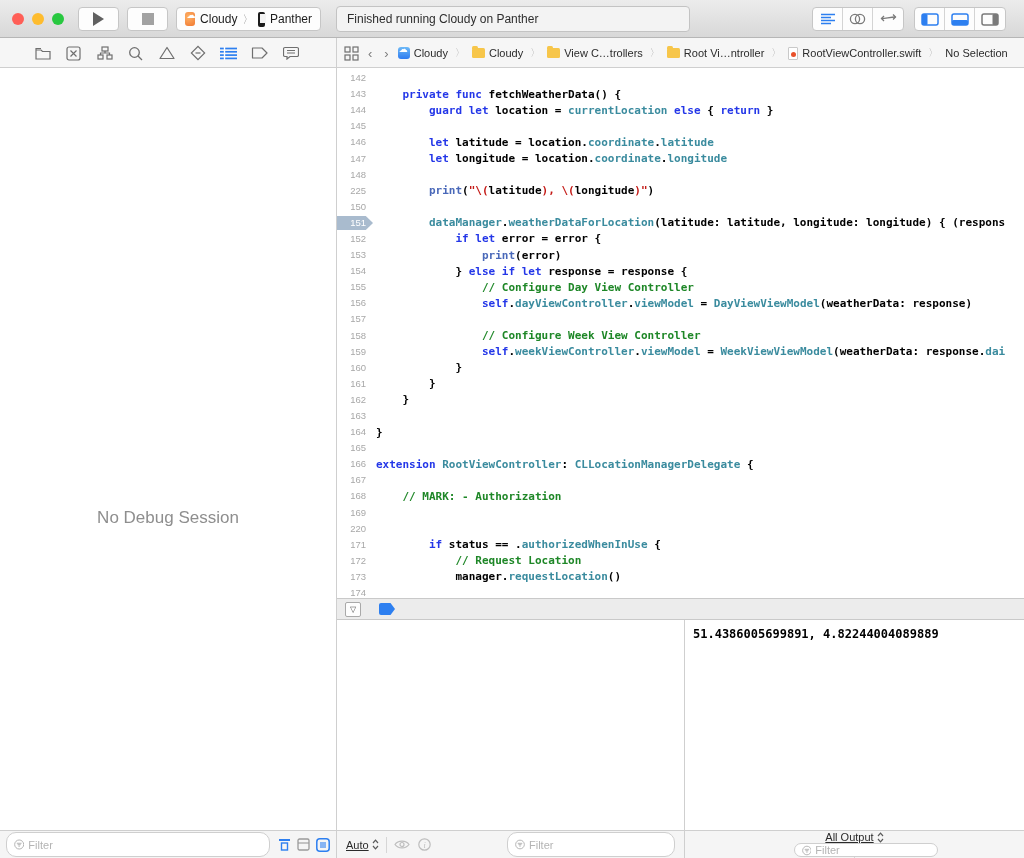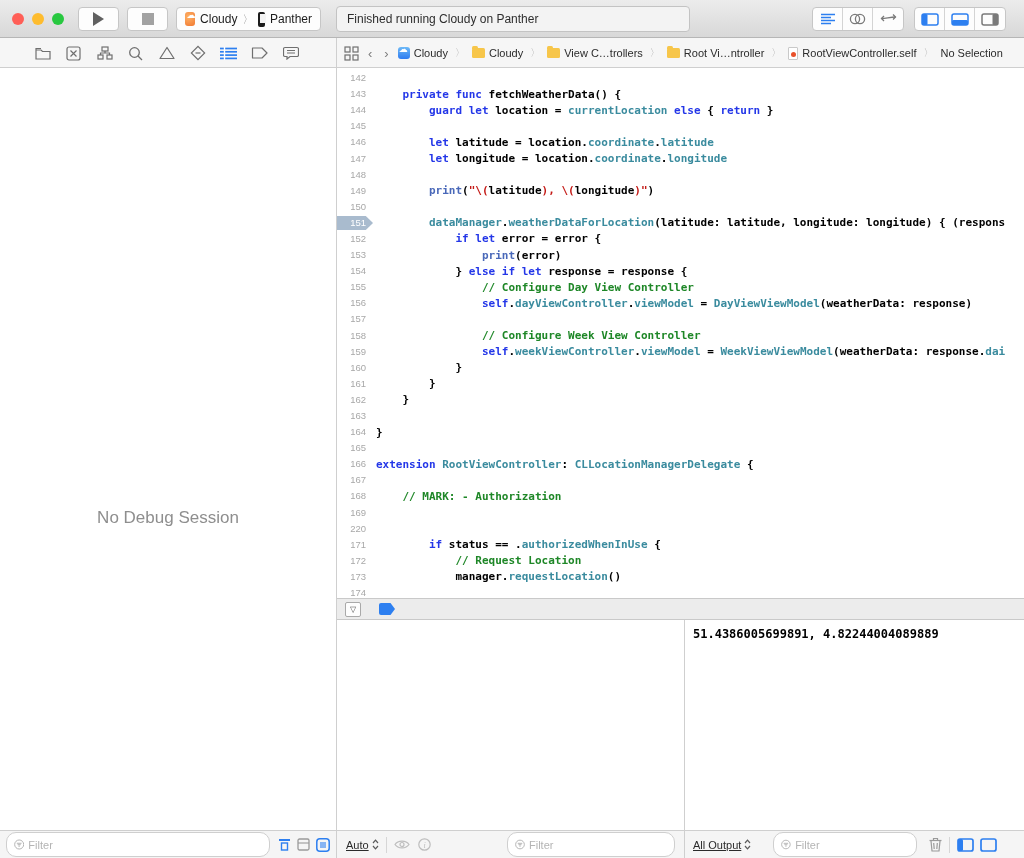--- a/index.html
+++ b/index.html
@@ -257,21 +257,21 @@
       <span>View C…trollers</span>
     </span>
     <span class="jb-chev">〉</span>
     <span class="jb-seg">
       <span class="folder-ico"></span>
       <span>Root Vi…ntroller</span>
     </span>
     <span class="jb-chev">〉</span>
     <span class="jb-seg">
       <span class="swift-ico"></span>
-      <span>RootViewController.self</span>
+      <span>RootViewController.swift</span>
     </span>
     <span class="jb-chev">〉</span>
     <span class="jb-seg">
       <span>No Selection</span>
     </span>
   </div>
 </div>
 
 <div id="sidebar">
   <div id="no-debug">No Debug Session</div>
@@ -312,21 +312,21 @@
 
 <div id="editor">
   <div id="code-lines">
       <div class="code-row"><span class="gutter-num">142</span><span class="code-text"></span></div>
       <div class="code-row"><span class="gutter-num">143</span><span class="code-text"><span class="tk-p">    </span><span class="tk-k">private</span><span class="tk-p"> </span><span class="tk-k">func</span><span class="tk-p"> fetchWeatherData() {</span></span></div>
       <div class="code-row"><span class="gutter-num">144</span><span class="code-text"><span class="tk-p">        </span><span class="tk-k">guard</span><span class="tk-p"> </span><span class="tk-k">let</span><span class="tk-p"> location = </span><span class="tk-t">currentLocation</span><span class="tk-p"> </span><span class="tk-k">else</span><span class="tk-p"> { </span><span class="tk-k">return</span><span class="tk-p"> }</span></span></div>
       <div class="code-row"><span class="gutter-num">145</span><span class="code-text"></span></div>
       <div class="code-row"><span class="gutter-num">146</span><span class="code-text"><span class="tk-p">        </span><span class="tk-k">let</span><span class="tk-p"> latitude = location.</span><span class="tk-t">coordinate</span><span class="tk-p">.</span><span class="tk-t">latitude</span></span></div>
       <div class="code-row"><span class="gutter-num">147</span><span class="code-text"><span class="tk-p">        </span><span class="tk-k">let</span><span class="tk-p"> longitude = location.</span><span class="tk-t">coordinate</span><span class="tk-p">.</span><span class="tk-t">longitude</span></span></div>
       <div class="code-row"><span class="gutter-num">148</span><span class="code-text"></span></div>
-      <div class="code-row"><span class="gutter-num">149</span><span class="code-text"><span class="tk-p">        </span><span class="tk-f">print</span><span class="tk-p">(</span><span class="tk-s">"\(</span><span class="tk-p">latitude</span><span class="tk-s">), \(</span><span class="tk-p">longitude</span><span class="tk-s">)"</span><span class="tk-p">)</span></span></div>
+      <div class="code-row"><span class="gutter-num">225</span><span class="code-text"><span class="tk-p">        </span><span class="tk-f">print</span><span class="tk-p">(</span><span class="tk-s">"\(</span><span class="tk-p">latitude</span><span class="tk-s">), \(</span><span class="tk-p">longitude</span><span class="tk-s">)"</span><span class="tk-p">)</span></span></div>
       <div class="code-row"><span class="gutter-num">150</span><span class="code-text"></span></div>
       <div class="code-row bp"><span class="gutter-num">151</span><span class="code-text"><span class="tk-p">        </span><span class="tk-t">dataManager</span><span class="tk-p">.</span><span class="tk-t">weatherDataForLocation</span><span class="tk-p">(latitude: latitude, longitude: longitude) { (respons</span></span></div>
       <div class="code-row"><span class="gutter-num">152</span><span class="code-text"><span class="tk-p">            </span><span class="tk-k">if</span><span class="tk-p"> </span><span class="tk-k">let</span><span class="tk-p"> error = error {</span></span></div>
       <div class="code-row"><span class="gutter-num">153</span><span class="code-text"><span class="tk-p">                </span><span class="tk-f">print</span><span class="tk-p">(error)</span></span></div>
       <div class="code-row"><span class="gutter-num">154</span><span class="code-text"><span class="tk-p">            } </span><span class="tk-k">else</span><span class="tk-p"> </span><span class="tk-k">if</span><span class="tk-p"> </span><span class="tk-k">let</span><span class="tk-p"> response = response {</span></span></div>
       <div class="code-row"><span class="gutter-num">155</span><span class="code-text"><span class="tk-p">                </span><span class="tk-c">// Configure Day View Controller</span></span></div>
       <div class="code-row"><span class="gutter-num">156</span><span class="code-text"><span class="tk-p">                </span><span class="tk-k">self</span><span class="tk-p">.</span><span class="tk-t">dayViewController</span><span class="tk-p">.</span><span class="tk-t">viewModel</span><span class="tk-p"> = </span><span class="tk-t">DayViewViewModel</span><span class="tk-p">(weatherData: response)</span></span></div>
       <div class="code-row"><span class="gutter-num">157</span><span class="code-text"></span></div>
       <div class="code-row"><span class="gutter-num">158</span><span class="code-text"><span class="tk-p">                </span><span class="tk-c">// Configure Week View Controller</span></span></div>
       <div class="code-row"><span class="gutter-num">159</span><span class="code-text"><span class="tk-p">                </span><span class="tk-k">self</span><span class="tk-p">.</span><span class="tk-t">weekViewController</span><span class="tk-p">.</span><span class="tk-t">viewModel</span><span class="tk-p"> = </span><span class="tk-t">WeekViewViewModel</span><span class="tk-p">(weatherData: response.</span><span class="tk-t">dai</span></span></div>
@@ -381,21 +381,21 @@
         <g stroke="#b0b0b0" stroke-width="1">
           <line x1="3" y1="4.2" x2="8" y2="4.2"></line>
           <line x1="3.8" y1="5.7" x2="7.2" y2="5.7"></line>
           <line x1="4.6" y1="7.2" x2="6.4" y2="7.2"></line>
         </g>
       </svg>
     <input type="text" placeholder="Filter" style="">
   </div>
 </div>
 
-<div class="bottom-bar" style="left:685px;width:339px;padding:0 8px;">
+<div class="bottom-bar" style="left:685px;width:339px;padding:0 8px;flex-direction:column;">
   <span class="popup-label">
     <span>All Output</span>
     <svg width="7" height="11" viewBox="0 0 7 11">
         <path d="M1 4 L3.5 1.2 L6 4 M1 7 L3.5 9.8 L6 7" fill="none" stroke="#5a5a5a" stroke-width="1.2"></path>
       </svg>
   </span>
   <div class="filter-field" style="width:144px;margin-left:22px;">
     <svg width="11" height="11" viewBox="0 0 11 11">
         <circle cx="5.5" cy="5.5" r="4.8" fill="none" stroke="#b0b0b0" stroke-width="1"></circle>
         <g stroke="#b0b0b0" stroke-width="1">

